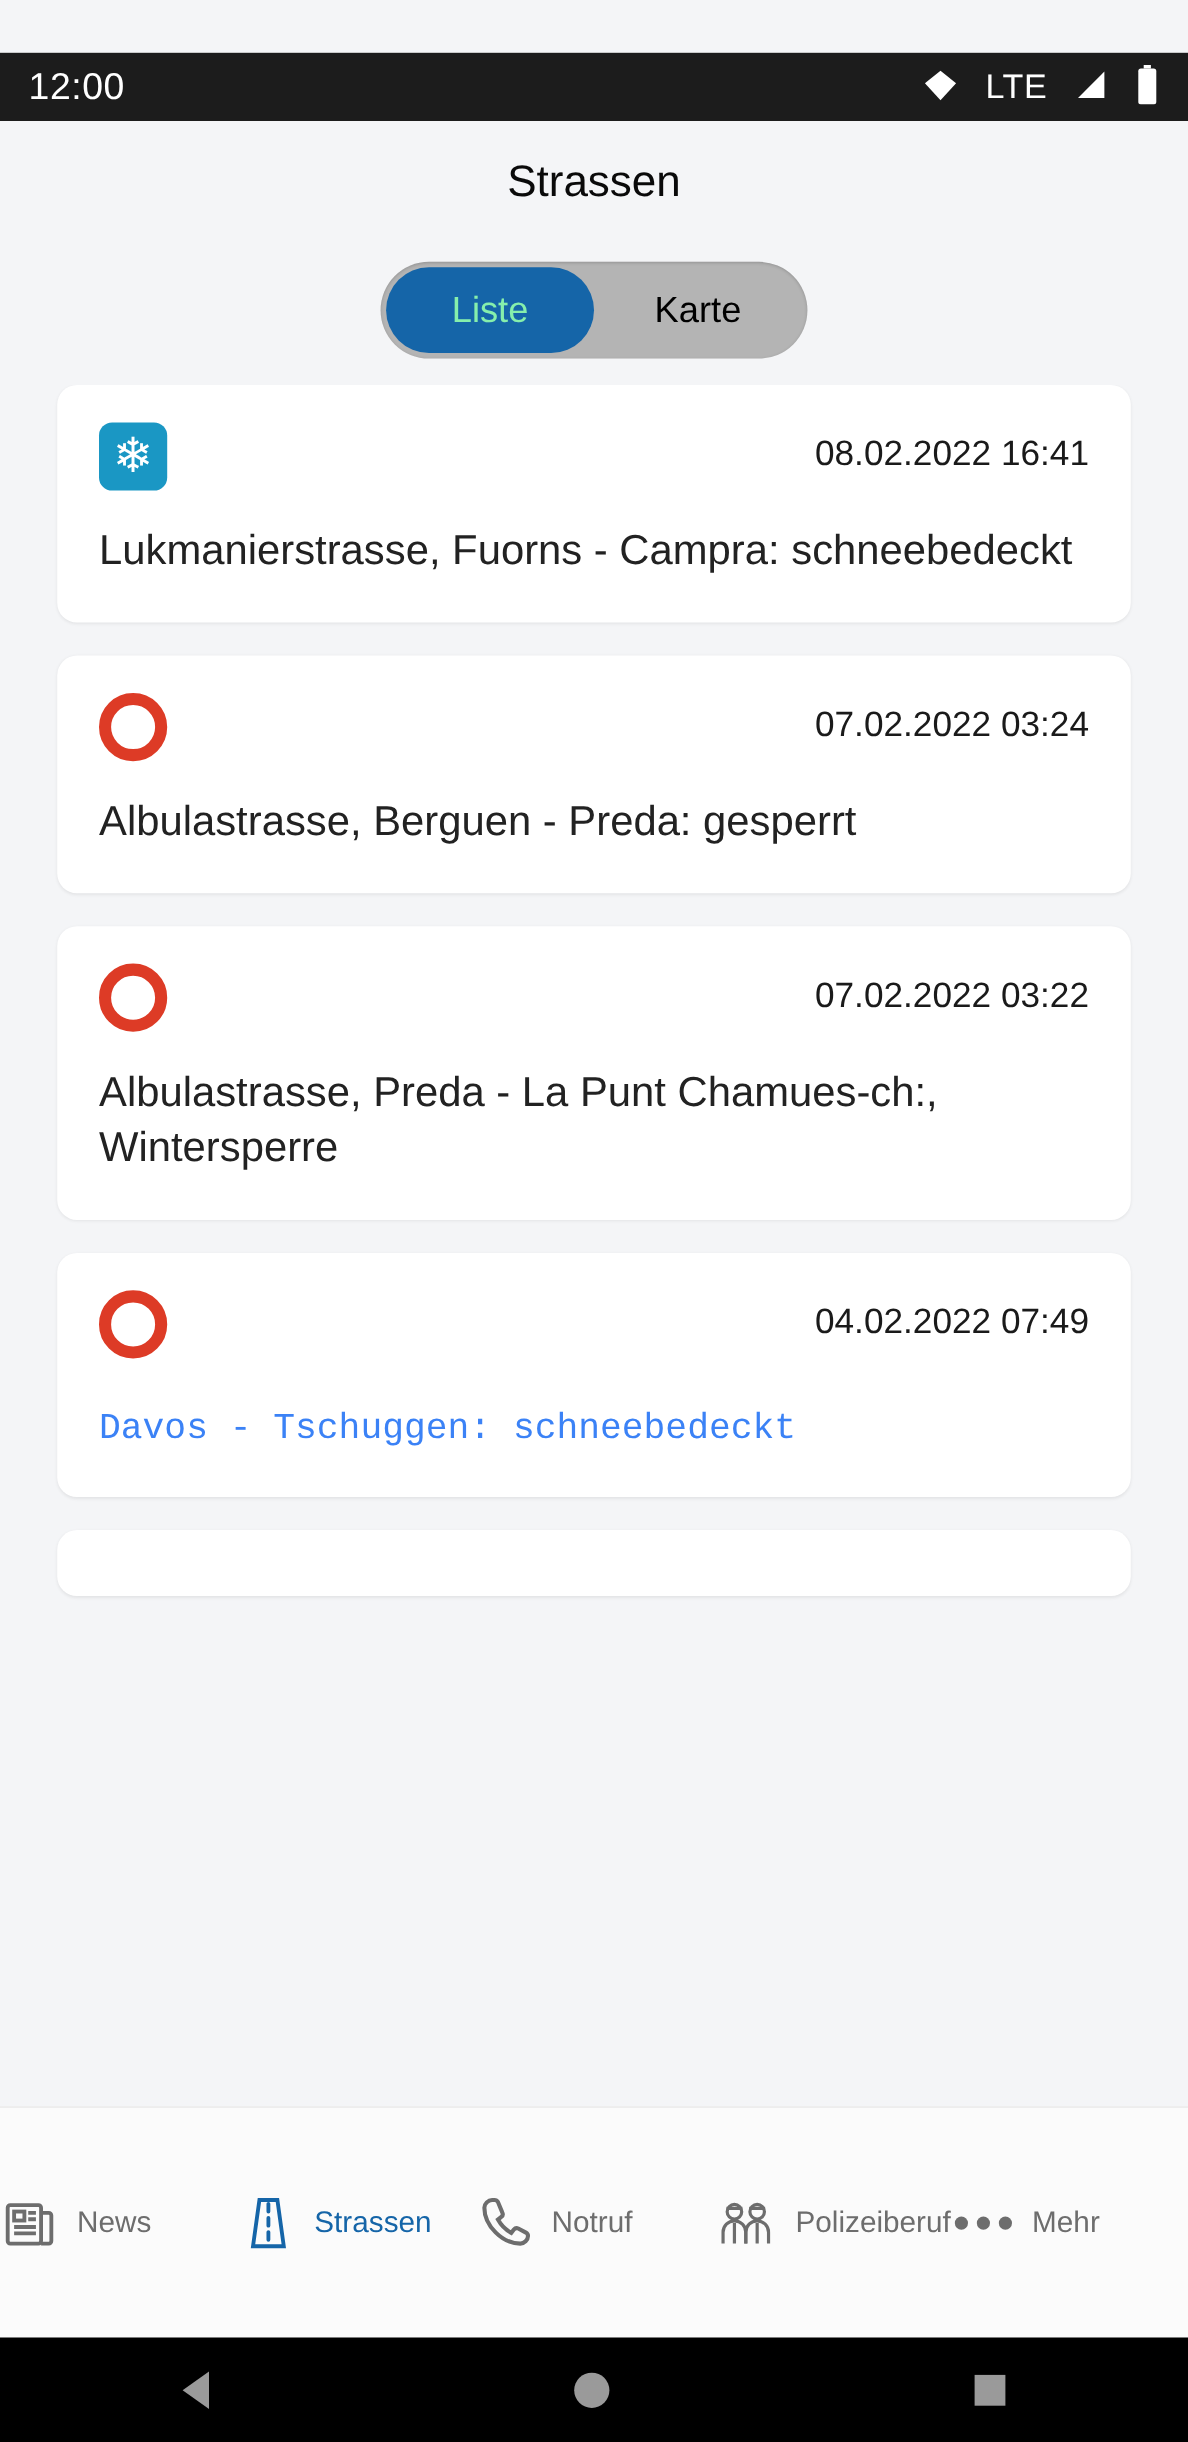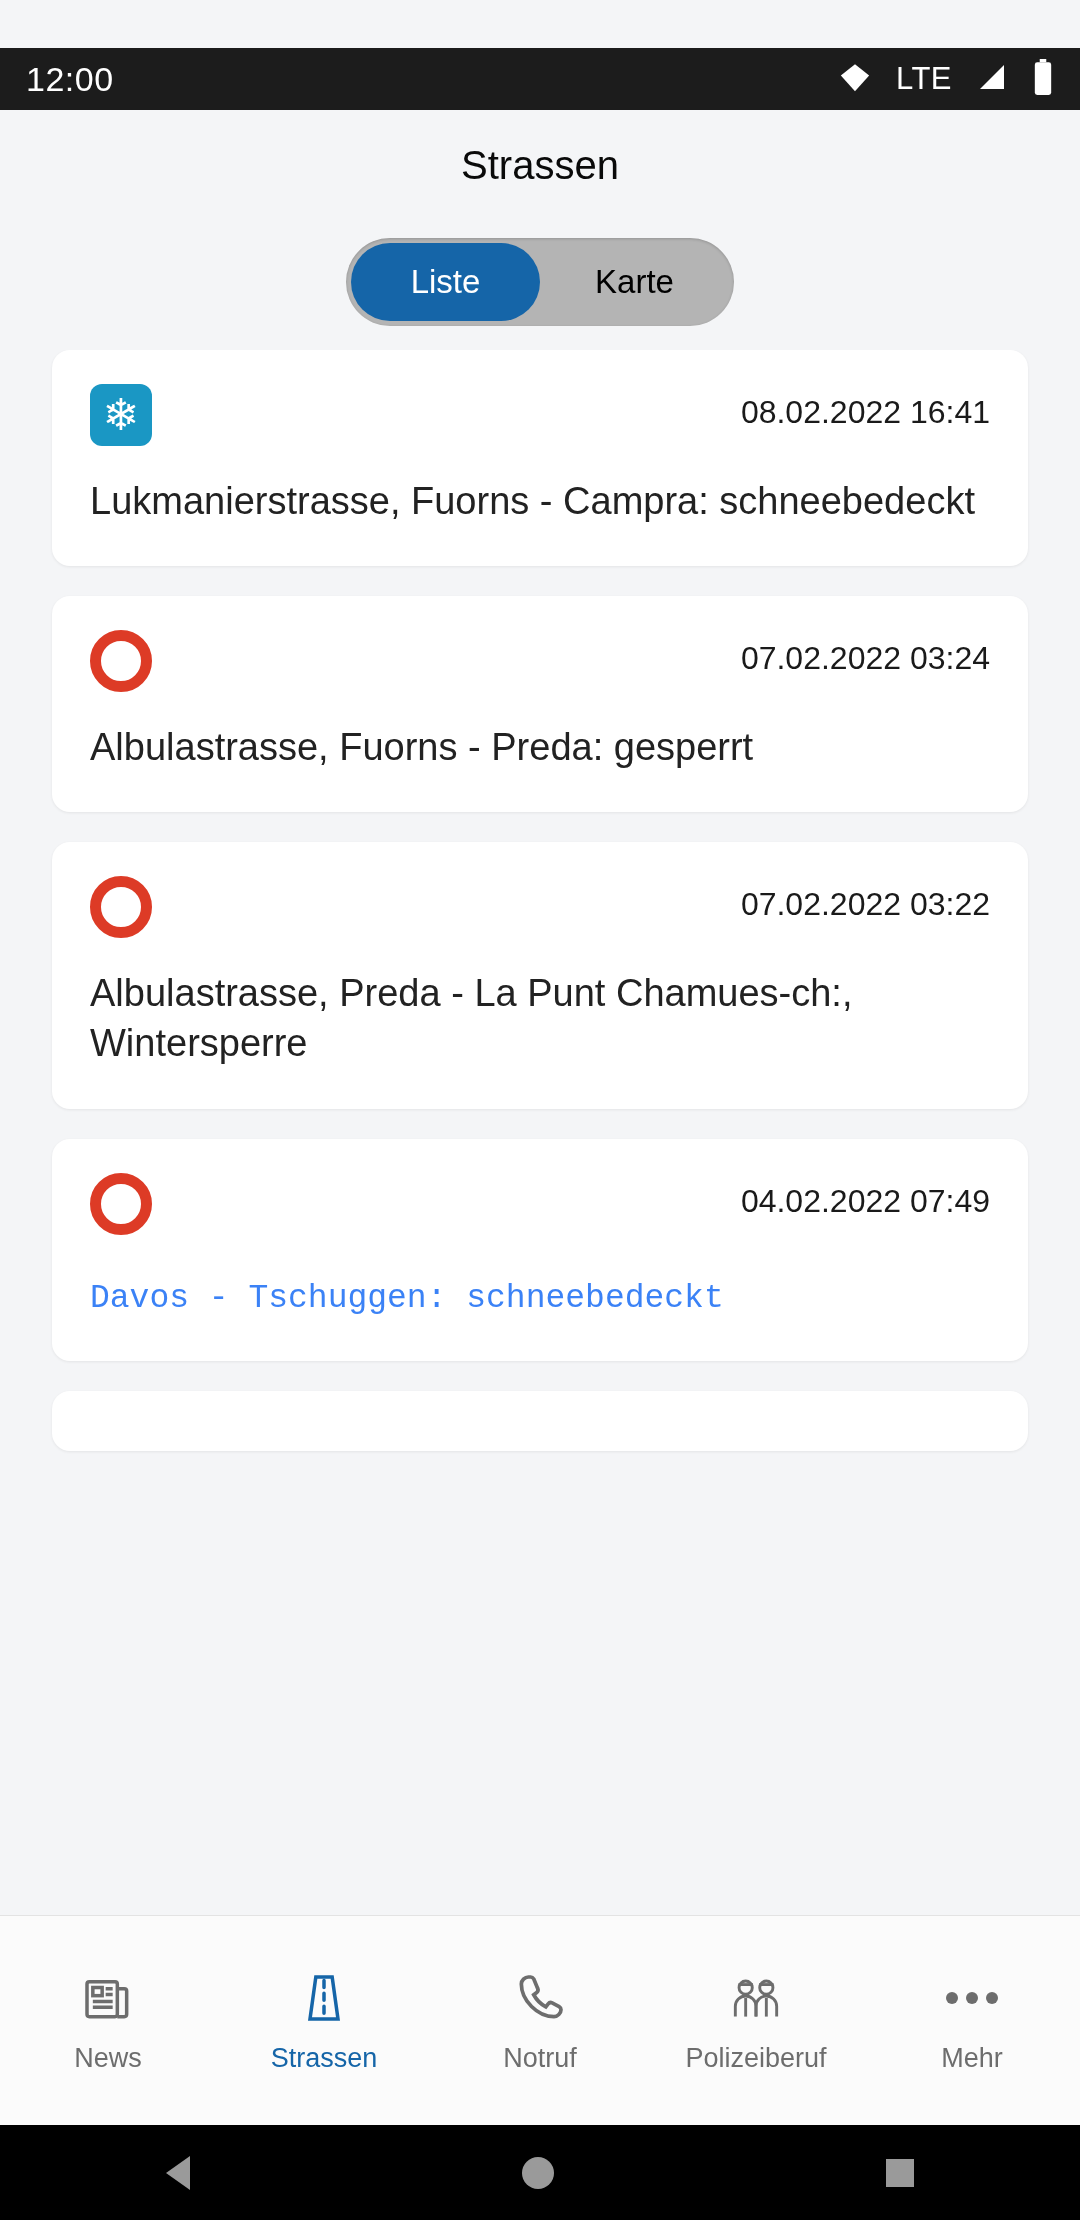--- a/index.html
+++ b/index.html
@@ -34,21 +34,21 @@
   .segment {
     width:388px; height:88px; background:#b4b4b4; border-radius:44px;
     display:flex; align-items:center; padding:5px;
     box-shadow:inset 0 1px 3px rgba(0,0,0,.18);
   }
   .seg-btn {
     flex:1; height:78px; border-radius:39px;
     display:flex; align-items:center; justify-content:center;
     font-size:33px; color:#000000;
   }
-  .seg-btn.active { background:#1565a8; color:#ffffff; }
+  .seg-btn.active { background:#1565a8; color:#86efac; }
 
   
   .list {
     position:absolute; left:0; right:0; top:350px; bottom:305px;
     overflow:hidden; padding:0 52px;
   }
   .card {
     background:#fff; border-radius:18px; margin-bottom:30px;
     padding:34px 38px 40px 38px;
     box-shadow:0 1px 3px rgba(0,0,0,.07);
@@ -72,21 +72,21 @@
     border:11px solid #dd3b26; background:transparent;
   }
 
   
   .bottomnav {
     position:absolute; left:0; right:0; bottom:95px; height:210px;
     background:#fbfbfb; border-top:1px solid #e3e3e3;
     display:flex; align-items:center;
   }
   .nav-item {
-    flex:1; display:flex; flex-direction:column; align-items:center;
+    flex:1; display:flex; flex-direction:row; align-items:center;
     gap:14px; color:#6d6d6d;
   }
   .nav-item.active { color:#1565a8; }
   .nav-label { font-size:27px; }
   .nav-icon { height:62px; display:flex; align-items:center; justify-content:center; }
 
   
   .androidnav {
     position:absolute; left:0; right:0; bottom:0; height:95px;
     background:#000; display:flex; align-items:center; justify-content:space-around;
@@ -140,21 +140,21 @@
       <div class="card-date">08.02.2022 16:41</div>
     </div>
     <div class="card-title">Lukmanierstrasse,  Fuorns - Campra: schneebedeckt</div>
   </div>
 
   <div class="card">
     <div class="card-top">
       <div class="ico-closed"></div>
       <div class="card-date">07.02.2022 03:24</div>
     </div>
-    <div class="card-title">Albulastrasse,  Fuorns - Preda: gesperrt</div>
+    <div class="card-title">Albulastrasse,  Berguen - Preda: gesperrt</div>
   </div>
 
   <div class="card">
     <div class="card-top">
       <div class="ico-closed"></div>
       <div class="card-date">07.02.2022 03:22</div>
     </div>
     <div class="card-title">Albulastrasse,  Preda - La Punt Chamues-ch:, Wintersperre</div>
   </div>
 

